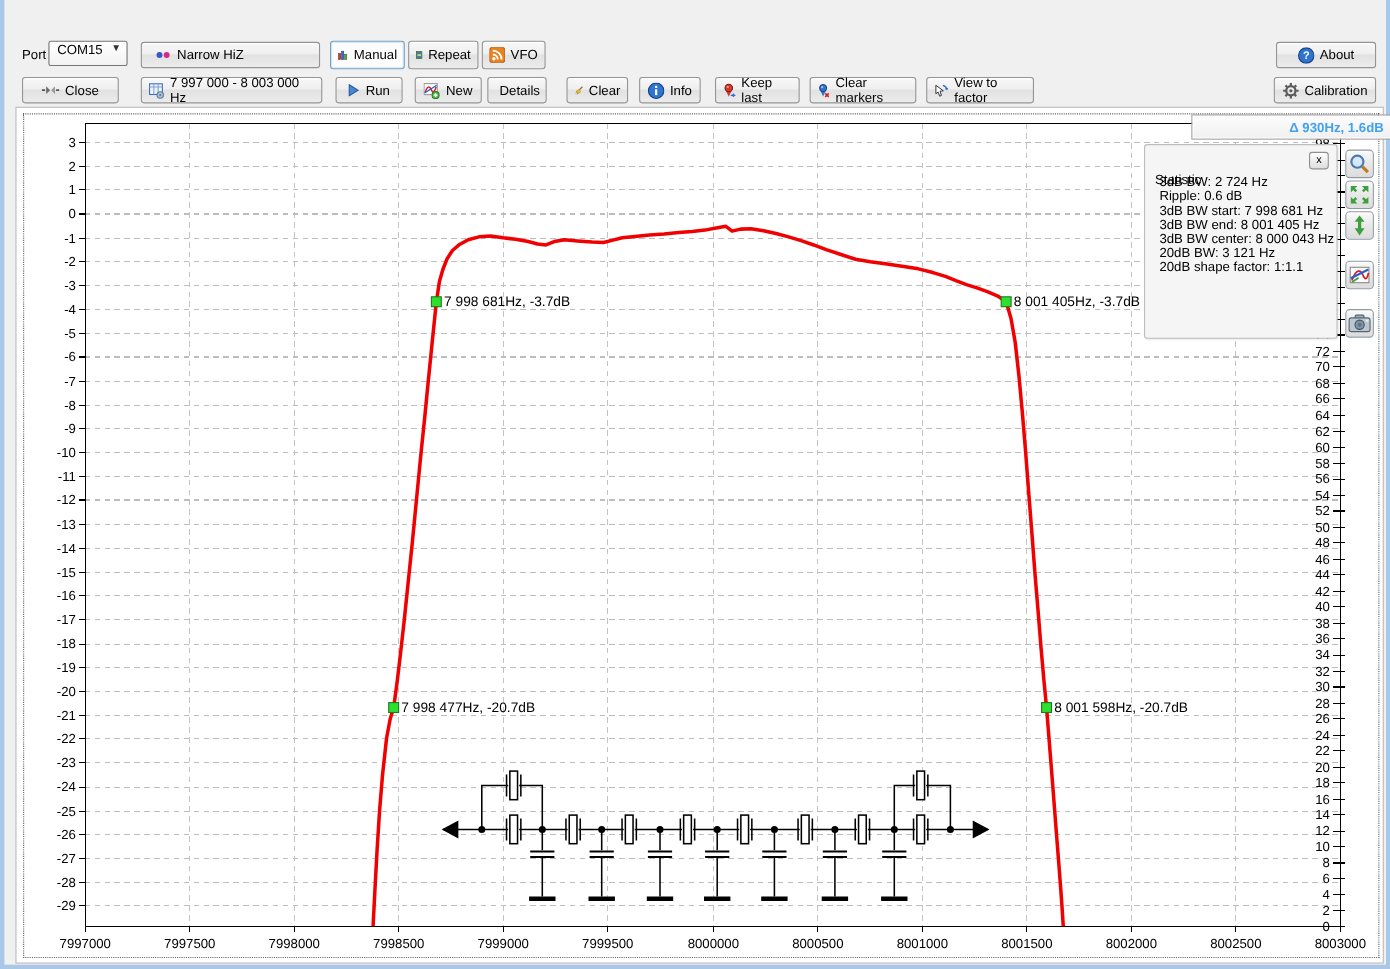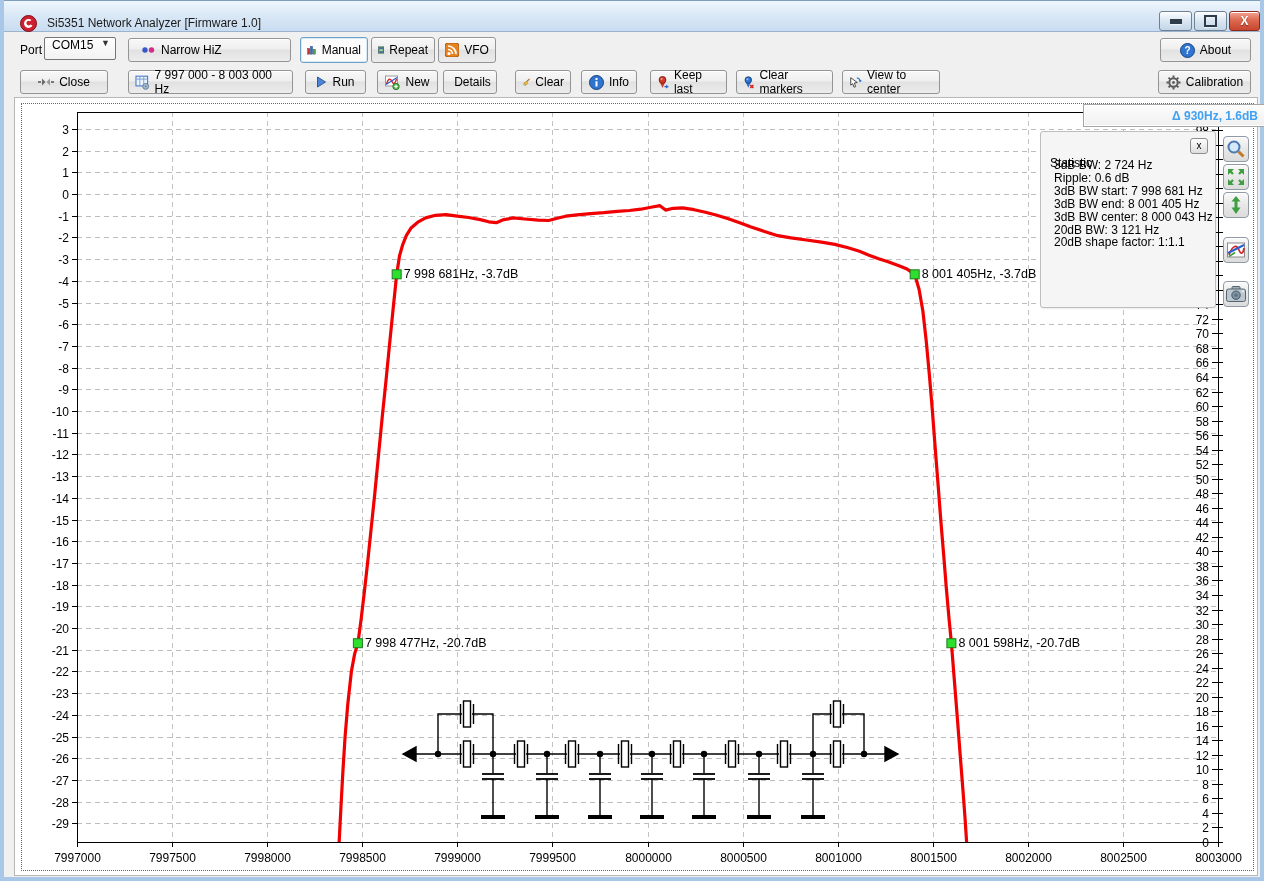--- a/index.html
+++ b/index.html
@@ -50,36 +50,20 @@
   .side-btn{position:absolute;left:1208px;width:26px;height:26px;box-sizing:border-box;
     border:1px solid #8f9aa5;border-radius:4px;background:linear-gradient(#fafafa,#e8e8e8 50%,#dcdcdc);
     box-shadow:inset 0 1px 0 #fff;display:flex;align-items:center;justify-content:center;}
   svg text{font-family:"Liberation Sans","DejaVu Sans",sans-serif;}
 </style>
 </head>
 <body>
 
 <div class="frame">
 
-  <div class="titlebar">
-    <svg class="app-icon" viewBox="0 0 17 17">
-      <circle cx="8.5" cy="8.5" r="8" fill="#cf2030" stroke="#7d0f18"></circle>
-      <path d="M11.5,5 a4.5,4.5 0 1 0 1,5.5 l-2.2,-1 a2.2,2.2 0 1 1 -0.4,-3.2 z" fill="#fff"></path>
-    </svg>
-    <div class="win-title">Si5351 Network Analyzer [Firmware 1.0]</div>
-    <div class="winbtn" style="left:1155px;width:33px;">
-        <div class="glyph-min"></div>
-      </div>
-    <div class="winbtn" style="left:1190px;width:33px;">
-        <div class="glyph-max"></div>
-      </div>
-    <div class="winbtn closew" style="left:1225px;width:31px;">
-        <div class="glyph-x">X</div>
-      </div>
-  </div>
 
   <div class="lbl" style="left:16px;top:43px;">Port</div>
   <div class="combo" style="left:40px;top:37px;width:72px;height:23px;">
     <span>COM15</span>
     <span class="chev">▼</span>
   </div>
   <div class="tbtn" style="left:124px;top:38px;width:163px;height:24px;justify-content:flex-start;padding-left:12px;">
     <svg width="15" height="8" viewBox="0 0 15 8">
       <circle cx="4" cy="4" r="2.7" fill="#3a57c8"></circle>
         <circle cx="10.5" cy="4" r="2.7" fill="#d62a88"></circle>
@@ -192,21 +176,21 @@
       <circle cx="5" cy="3.8" r="1.1" fill="#9cc0ee"></circle>
       <path d="M8.2,10.2 l3.6,3.6 M11.8,10.2 l-3.6,3.6" stroke="#d42020" stroke-width="1.6"></path>
     </svg>
     <span>Clear markers</span>
   </div>
   <div class="tbtn" style="left:838px;top:70px;width:98px;height:24px;">
     <svg width="15" height="15" viewBox="0 0 15 15">
       <path d="M9,2 a5,5 0 0 1 4,4 l1.2,-0.8 m-1.2,0.8 l-1.5,-0.6" fill="none" stroke="#2a6fd0" stroke-width="1.3"></path>
       <path d="M2,2 L9.5,7.5 L6.2,8 L7.6,12.2 L5.8,13 L4.3,8.9 L2,10.5 Z" fill="#fff" stroke="#333"></path>
     </svg>
-    <span>View to center</span>
+    <span>View to factor</span>
   </div>
   <div class="tbtn" style="left:1154px;top:70px;width:93px;height:24px;">
     <svg width="15" height="15" viewBox="0 0 15 15">
       <circle cx="7.5" cy="7.5" r="4.2" fill="none" stroke="#5a5a5a" stroke-width="2"></circle>
       <g stroke="#5a5a5a" stroke-width="2">
         <path d="M7.5,0.5 v2.2 M7.5,12.3 v2.2 M0.5,7.5 h2.2 M12.3,7.5 h2.2 M2.6,2.6 l1.5,1.5 M10.9,10.9 l1.5,1.5 M12.4,2.6 l-1.5,1.5 M4.1,10.9 l-1.5,1.5"></path>
       </g>
       <circle cx="7.5" cy="7.5" r="1.4" fill="#5a5a5a"></circle>
     </svg>
     <span>Calibration</span>

